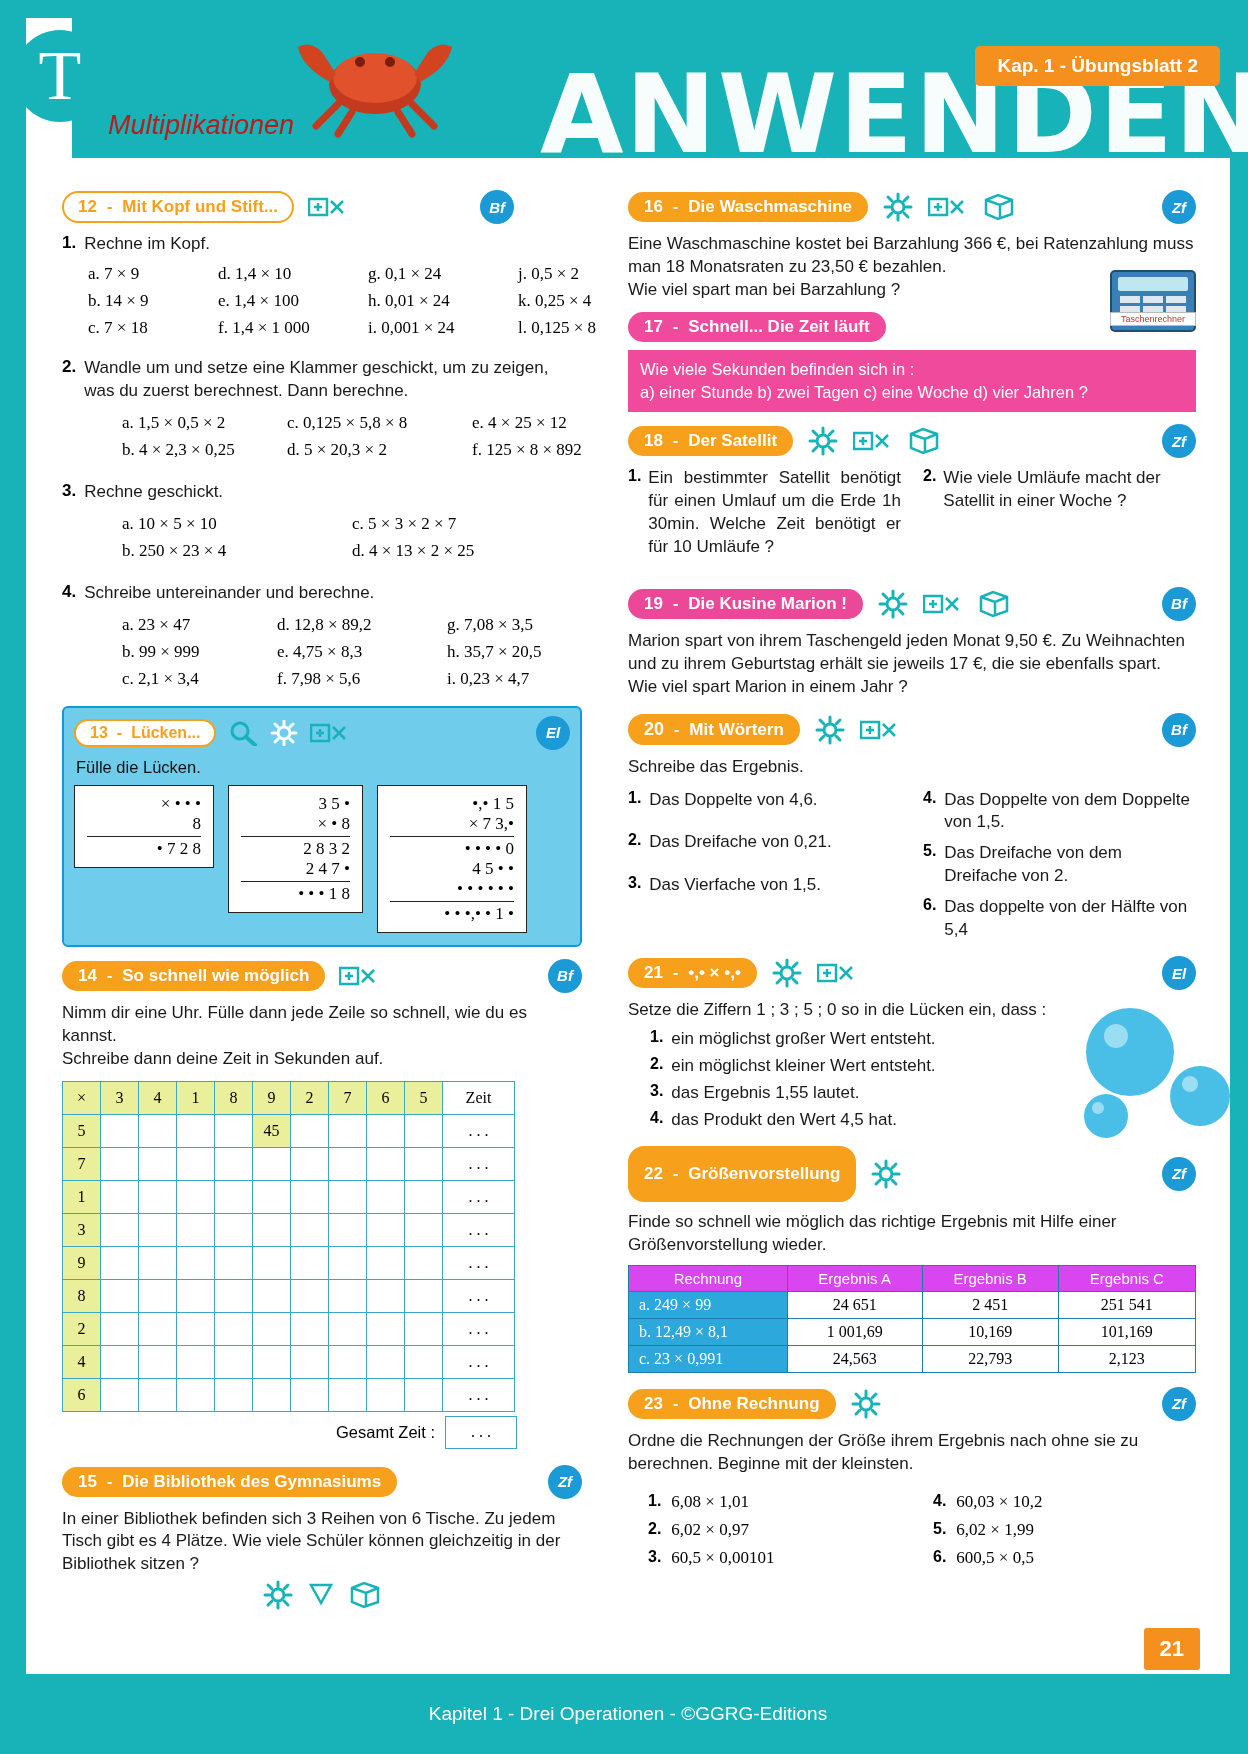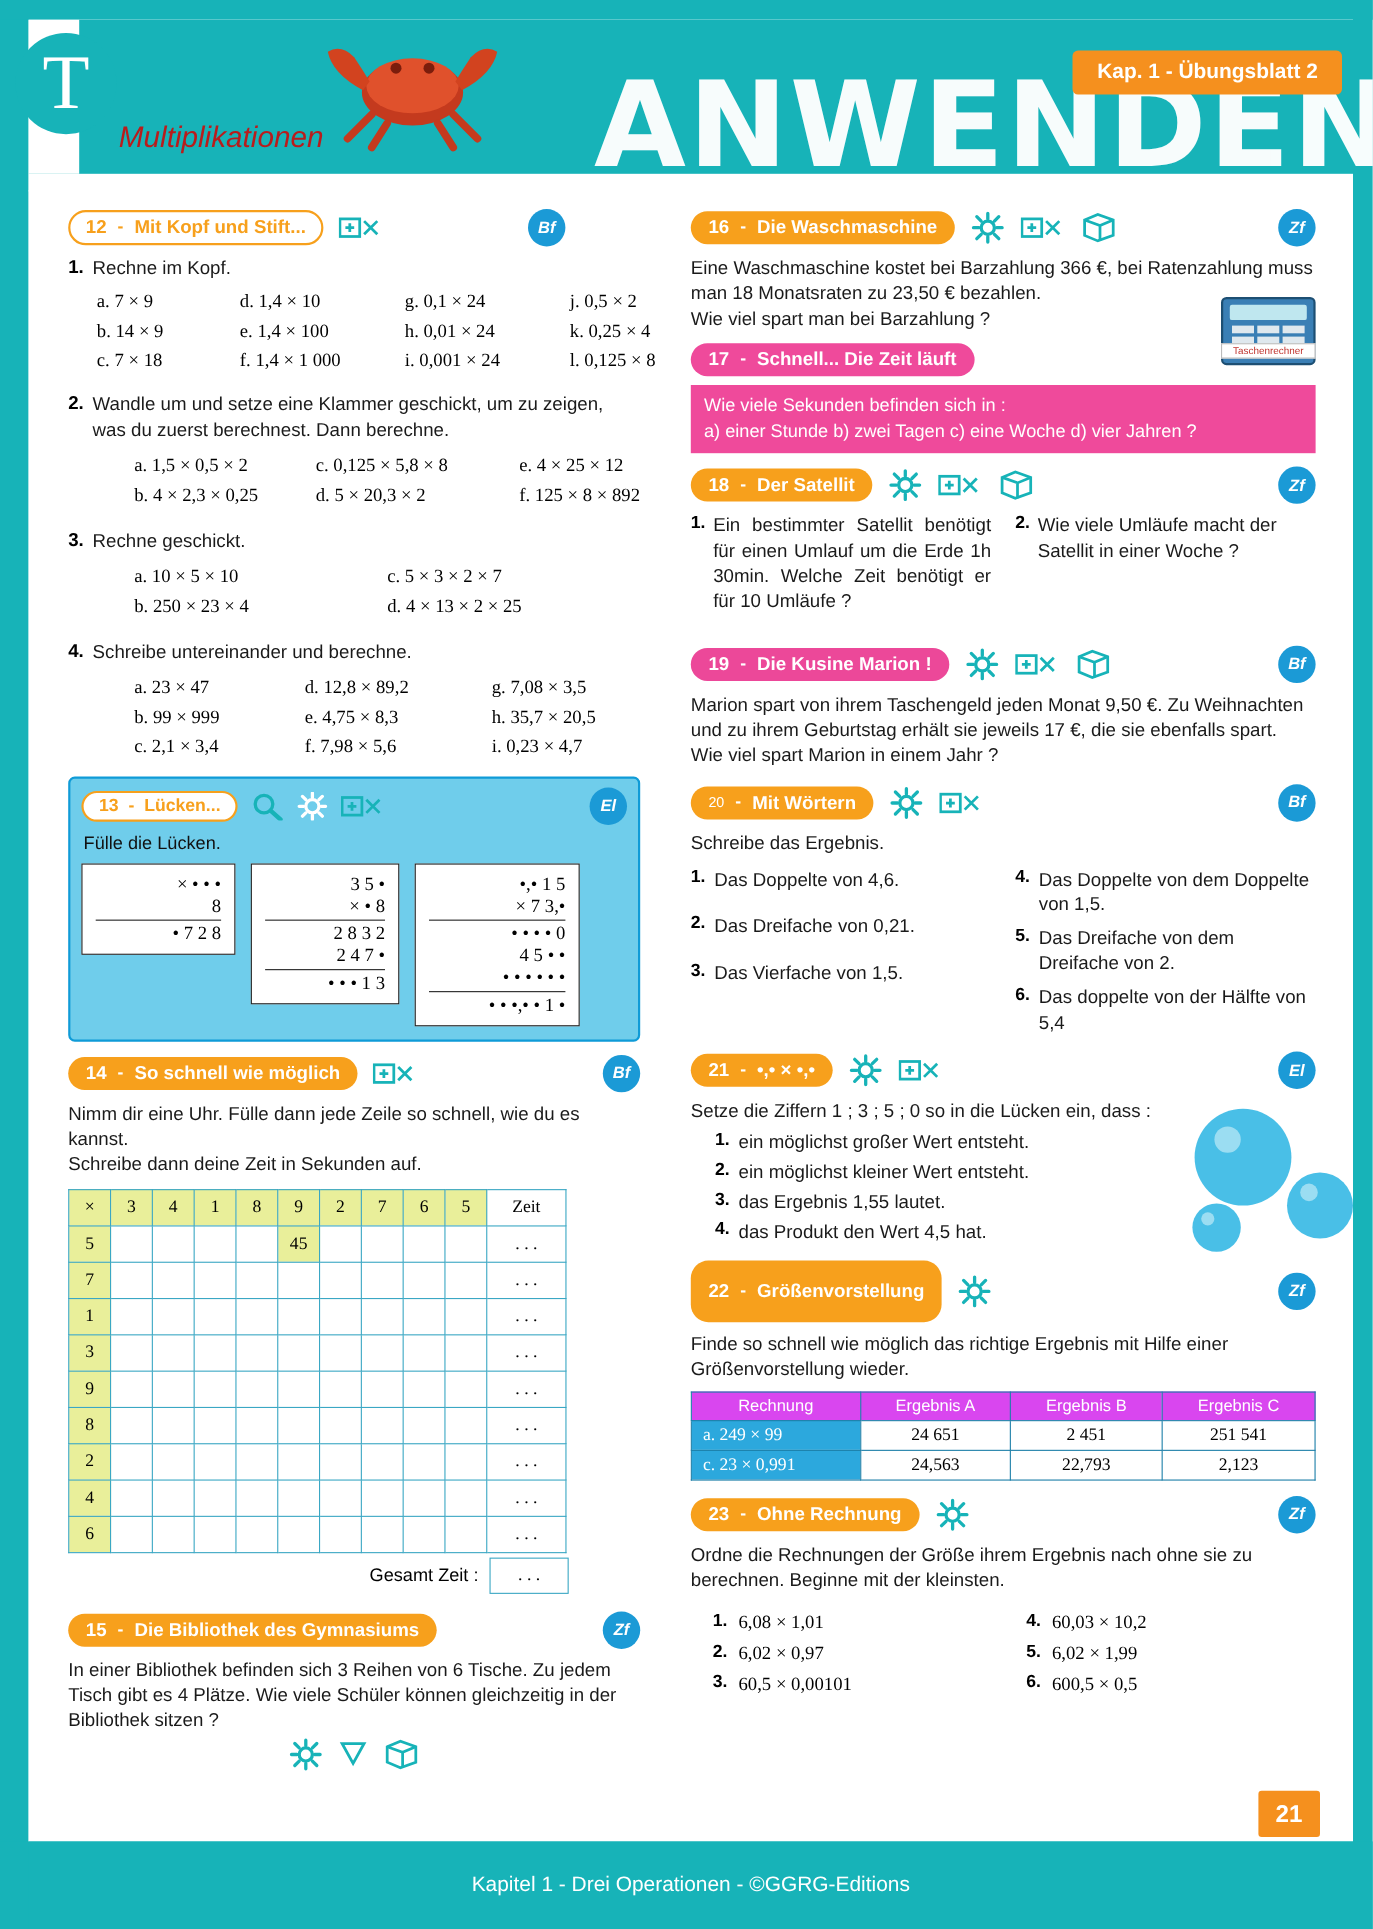--- a/index.html
+++ b/index.html
@@ -252,21 +252,21 @@
         <div class="mini-white" style="min-width:140px;">
           <div style="text-align:right;">×   • • •</div>
           <div style="text-align:right;border-bottom:1px solid #222;padding-bottom:2px;">8</div>
           <div style="text-align:right;padding-top:2px;">• 7 2 8</div>
         </div>
         <div class="mini-white" style="min-width:135px;">
           <div style="text-align:right;">3 5 •</div>
           <div style="text-align:right;border-bottom:1px solid #222;padding-bottom:2px;">×        • 8</div>
           <div style="text-align:right;padding-top:2px;">2 8 3 2</div>
           <div style="text-align:right;border-bottom:1px solid #222;padding-bottom:2px;">2 4 7 •</div>
-          <div style="text-align:right;padding-top:2px;">• • • 1 3</div>
+          <div style="text-align:right;padding-top:2px;">• • • 1 8</div>
         </div>
         <div class="mini-white" style="min-width:150px;">
           <div style="text-align:right;">•,• 1 5</div>
           <div style="text-align:right;border-bottom:1px solid #222;padding-bottom:2px;">×        7 3,•</div>
           <div style="text-align:right;padding-top:2px;">• • • • 0</div>
           <div style="text-align:right;">4 5 • •</div>
           <div style="text-align:right;border-bottom:1px solid #222;padding-bottom:2px;">• • • • • •</div>
           <div style="text-align:right;padding-top:2px;">• • •,• • 1 •</div>
         </div>
       </div>
@@ -561,21 +561,21 @@
         <path d="M4 8l12-5 14 5v14l-14 5-12-5z" fill="none" stroke="#17b3b8" stroke-width="2.5"></path>
         <path d="M4 8l14 5 12-5M18 13v14" fill="none" stroke="#17b3b8" stroke-width="2.5"></path>
       </svg>
       <span class="badge-circle" style="margin-left:auto;">Bf</span>
     </div>
     <div class="body-text" style="white-space:pre-line;">Marion spart von ihrem Taschengeld jeden Monat 9,50 €. Zu Weihnachten und zu ihrem Geburtstag erhält sie jeweils 17 €, die sie ebenfalls spart.
 Wie viel spart Marion in einem Jahr ?</div>
 
     <div class="pill-row" style="margin-top:14px;">
       <div style="background:#f7a01c;border-radius:16px;padding:5px 16px;display:flex;gap:10px;align-items:center;">
-        <span style="color:#fff;font-weight:normal;font-size:13px;">20</span>
+        <span style="color:#fff;font-weight:bold;font-size:18px;">20</span>
         <span style="color:#fff;font-weight:bold;">-</span>
         <span style="color:#fff;font-weight:bold;font-size:17px;">Mit Wörtern</span>
       </div>
       <svg width="32" height="30" viewBox="0 0 32 30">
         <circle cx="16" cy="15" r="6" fill="none" stroke="#17b3b8" stroke-width="3"></circle>
         <path d="M16 2v5M16 23v5M3 15h5M24 15h5M6 5l4 4M22 21l4 4M26 5l-4 4M10 21l-4 4" stroke="#17b3b8" stroke-width="3" stroke-linecap="round"></path>
       </svg>
       <svg width="40" height="26" viewBox="0 0 40 26">
         <rect x="1" y="5" width="18" height="16" fill="none" stroke="#17b3b8" stroke-width="2.5"></rect>
         <path d="M6 13h8M10 9v8" stroke="#17b3b8" stroke-width="2.5"></path>
@@ -673,20 +673,26 @@
         <th>Ergebnis B</th>
         <th>Ergebnis C</th>
       </tr>
       <tr>
         <td class="lab">a. 249 × 99</td>
         <td>24 651</td>
         <td>2 451</td>
         <td>251 541</td>
       </tr>
       <tr>
+        <td class="lab">b. 12,49 × 8,1</td>
+        <td>1 001,69</td>
+        <td>10,169</td>
+        <td>101,169</td>
+      </tr>
+      <tr>
         <td class="lab">c. 23 × 0,991</td>
         <td>24,563</td>
         <td>22,793</td>
         <td>2,123</td>
       </tr>
     </tbody>
       </table>
 
     <div class="pill-row" style="margin-top:14px;">
       <div style="background:#f7a01c;border-radius:16px;padding:5px 16px;display:flex;gap:10px;align-items:center;">

